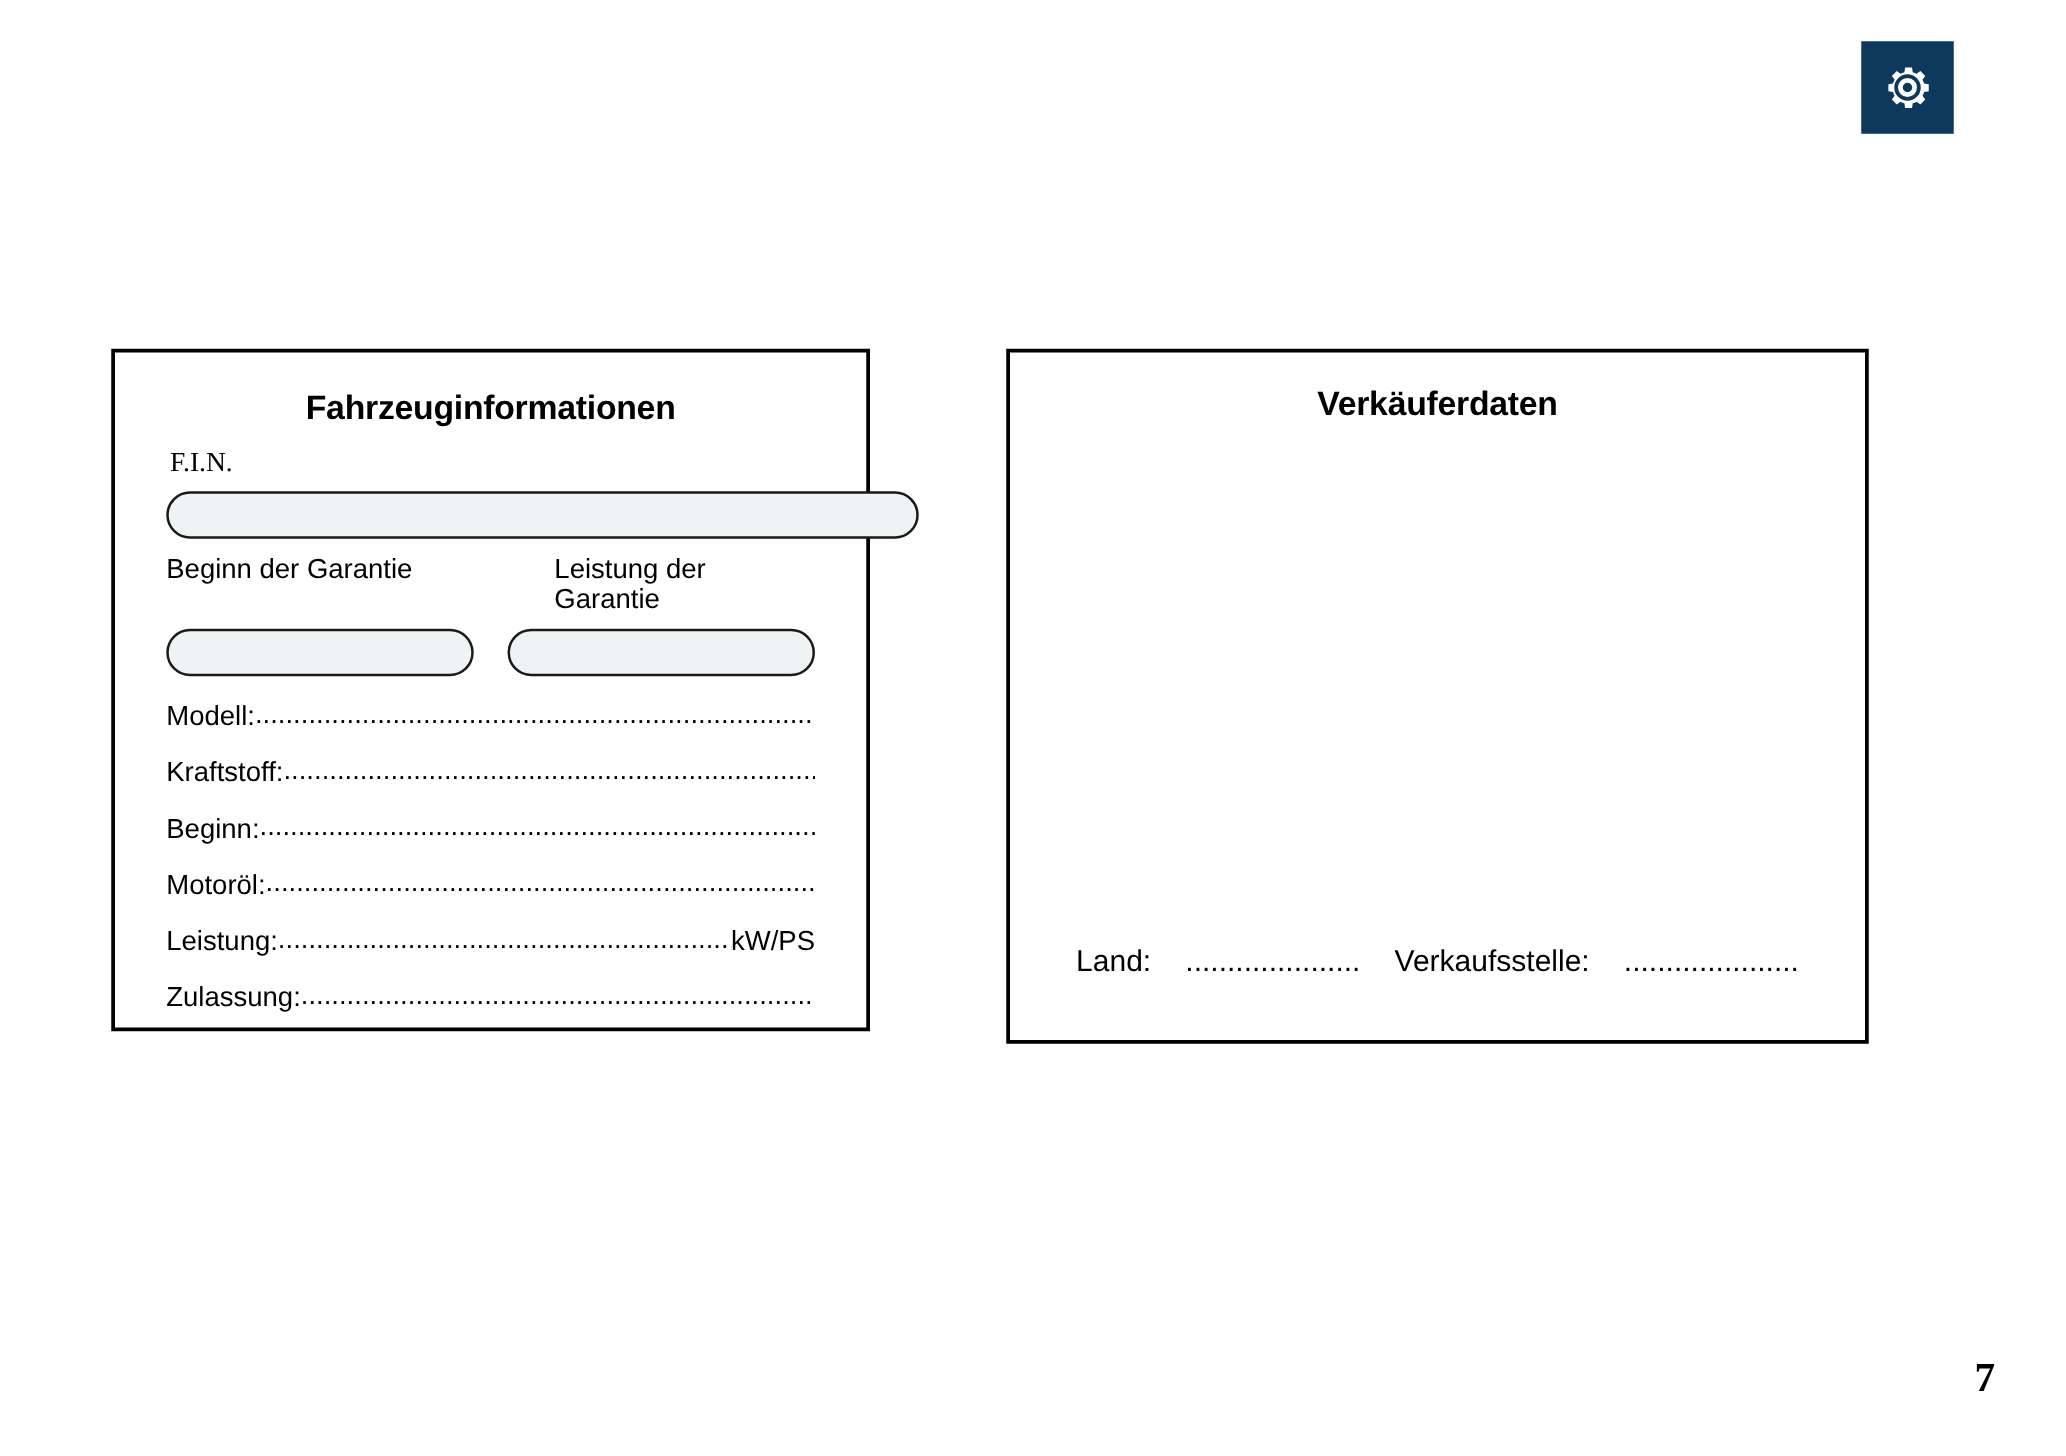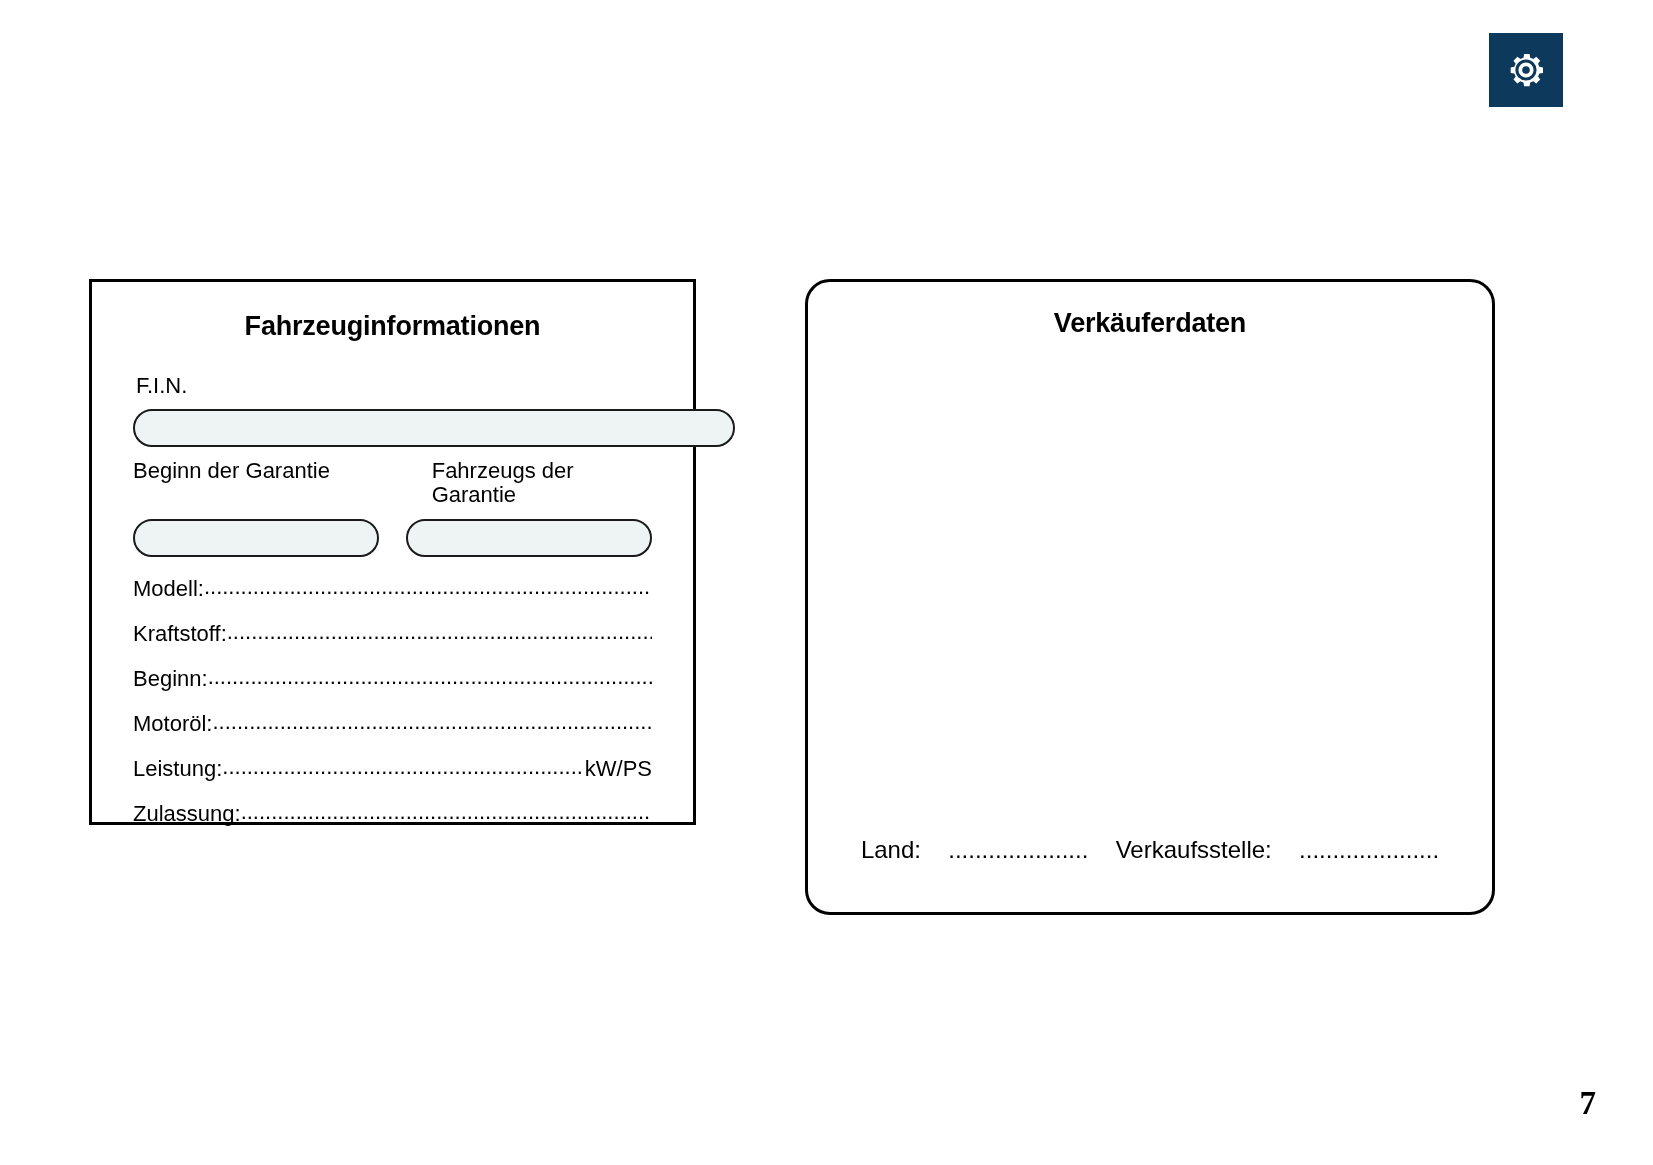--- a/index.html
+++ b/index.html
@@ -40,42 +40,41 @@
   #panel-vehicle {
     left: 89px;
     top: 279px;
     width: 607px;
     height: 546px;
   }
   #panel-seller {
     left: 805px;
     top: 279px;
     width: 690px;
-    height: 636px;
-    border-radius: 25px;
+    height: 556px;
   }
 
   .panel-title {
     text-align: center;
     font-size: 27px;
     font-weight: bold;
     letter-spacing: -0.2px;
   }
   #panel-vehicle .panel-title { margin-top: 29px; }
   #panel-seller .panel-title { margin-top: 26px; }
 
   
   .v-body {
     padding: 0 41px 0 41px;
   }
   .field-label {
     font-size: 22px;
     line-height: 1.1;
   }
-  #fin-label { margin-top: 32px; margin-left: 3px; }
+  #fin-label { margin-top: 16px; margin-left: 3px; font-family: Liberation Serif, serif; }
 
   .pill {
     background: #eef3f3;
     border: 2px solid #1a1a1a;
     border-radius: 19px;
     box-sizing: border-box;
     height: 38px;
   }
   #fin-pill {
     margin-top: 11px;
@@ -155,21 +154,21 @@
 </div>
 
 <div class="panel" id="panel-vehicle">
   <div class="panel-title">Fahrzeuginformationen</div>
   <div class="v-body">
     <div class="field-label" id="fin-label">F.I.N.</div>
     <div class="pill" id="fin-pill"></div>
 
     <div class="date-labels">
       <div class="field-label date-lbl">Beginn der Garantie</div>
-      <div class="field-label date-lbl">Fahrzeugs der Garantie</div>
+      <div class="field-label date-lbl">Leistung der Garantie</div>
     </div>
     <div class="date-pills">
       <div class="pill"></div>
       <div class="pill"></div>
     </div>
 
     <div class="dotline-row">
       <span>Modell:</span>
       <span class="dots">................................................................................................</span>
       <span class="suffix"></span>

